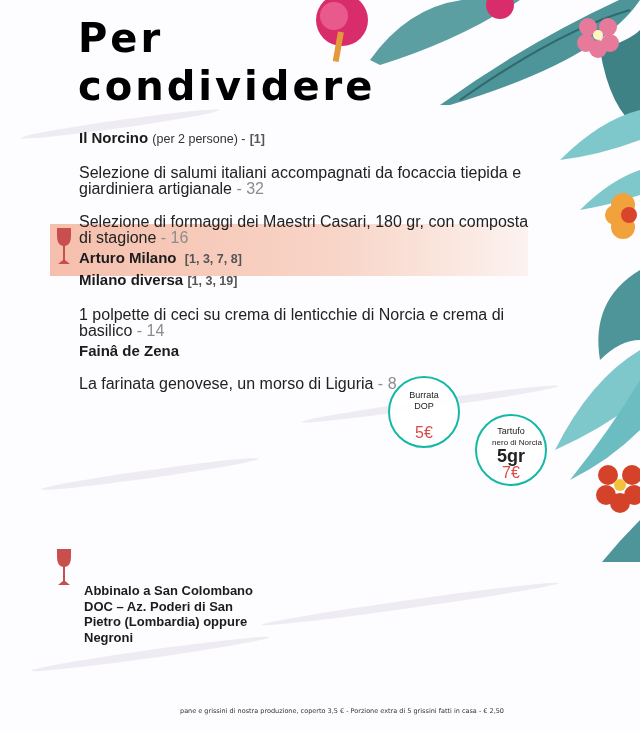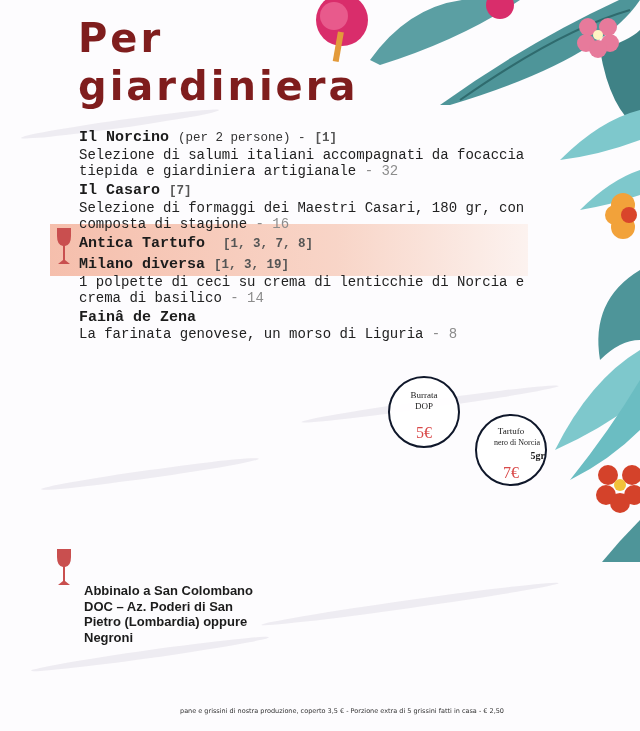--- a/index.html
+++ b/index.html
@@ -11,41 +11,41 @@
     color: #1c1c1c;
   }
   .paper-streak {
     position: absolute; height: 8px; border-radius: 50%;
     background: rgba(225,222,232,0.55); transform: rotate(-8deg);
   }
   .title {
     position: absolute; left: 78px; top: 14px;
     font-family: "DejaVu Sans", sans-serif;
     font-size: 40px; line-height: 48px; letter-spacing: 3px;
-    color: #7f1d1d; font-weight: bold;
+    color: #000000; font-weight: bold;
   }
   .menu { position: absolute; left: 79px; top: 129px; width: 450px; }
-  .item { position: relative; margin-bottom: 3px; font-family: Liberation Mono, monospace; }
+  .item { position: relative; margin-bottom: 3px; }
   .item .name { font-weight: bold; font-size: 15px; line-height: 17px; }
   .item .note { font-size: 12.5px; color: #333; font-weight: normal; }
   .item .allerg { font-size: 12.5px; color: #555; }
-  .item .desc { font-size: 14px; line-height: 16px; color: #222; }
+  .item .desc { font-size: 16px; line-height: 16px; color: #222; margin-top: 17px; }
   .item .price { color: #8c8c8c; }
   .highlight {
     position: absolute; left: 50px; top: 224px; width: 478px; height: 52px;
     background: linear-gradient(90deg, rgba(244,180,158,0.85) 0%, rgba(246,196,176,0.7) 60%, rgba(250,220,205,0.3) 100%);
   }
   .wine-icon { position: absolute; }
   .badge {
-    position: absolute; border: 2px solid #0f172a; border-radius: 50%;
+    position: absolute; border: 2px solid #14b8a6; border-radius: 50%;
     background: rgba(255,255,255,0.95);
-    text-align: center; font-family: Liberation Serif, serif; color: #222;
+    text-align: center; font-family: Liberation Sans, sans-serif; color: #222;
   }
   .badge .lbl { font-size: 9px; line-height: 11px; }
-  .badge .qty { font-size: 10px; font-weight: bold; line-height: 16px; text-align: right; }
+  .badge .qty { font-size: 18px; font-weight: bold; line-height: 16px; }
   .badge .prc { font-size: 16px; color: #d94a4a; line-height: 18px; }
   .pairing {
     position: absolute; left: 84px; top: 543px; width: 180px;
     font-weight: bold; font-size: 13px; line-height: 15.5px; color: #1c1c1c; margin-top: 40px;
   }
   .footer {
     position: absolute; left: 0; right: 0; top: 707px; text-align: center;
     font-family: "DejaVu Sans", sans-serif; font-size: 6.5px; color: #333;
     padding-left: 44px;
   }
@@ -101,39 +101,38 @@
     <circle cx="-14" cy="10" r="10" fill="#d4422a"></circle>
     <circle cx="14" cy="10" r="10" fill="#d4422a"></circle>
     <circle cx="0" cy="18" r="10" fill="#d4422a"></circle>
     <circle cx="0" cy="0" r="6" fill="#f2c23a"></circle>
   </g>
   <path d="M100 420 Q80 440 62 462 L100 462 Z" fill="#4e9599"></path>
 </svg>
 
 <div class="title">
   <div>Per</div>
-  <div>giardiniera</div>
+  <div>condividere</div>
 </div>
 
 <div class="highlight"></div>
 <svg class="wine-icon" style="left:56px;top:228px;" width="16" height="40" viewBox="0 0 16 40">
   <path d="M1 0 H15 L15 8 Q15 17 9 18 L9 32 L14 36 L2 36 L7 32 L7 18 Q1 17 1 8 Z" fill="#c94f4f"></path>
 </svg>
 
 <div class="menu">
   <div class="item">
     <div class="name"><span>Il Norcino</span> <span class="note">(per 2 persone) -</span> <span class="allerg">[1]</span></div>
     <div class="desc"><span>Selezione di salumi italiani accompagnati da focaccia tiepida e giardiniera artigianale</span> <span class="price">- 32</span></div>
   </div>
   <div class="item">
-    <div class="name"><span>Il Casaro</span> <span class="allerg">[7]</span></div>
     <div class="desc"><span>Selezione di formaggi dei Maestri Casari, 180 gr, con composta di stagione</span> <span class="price"> - 16</span></div>
   </div>
   <div class="item">
-    <div class="name"><span>Antica Tartufo</span>&nbsp; <span class="allerg">[1, 3, 7, 8]</span></div>
+    <div class="name"><span>Arturo Milano</span>&nbsp; <span class="allerg">[1, 3, 7, 8]</span></div>
   </div>
   <div class="item">
     <div class="name"><span>Milano diversa</span> <span class="allerg">[1, 3, 19]</span></div>
     <div class="desc"><span>1 polpette di ceci su crema di lenticchie di Norcia e crema di basilico</span> <span class="price">- 14</span></div>
   </div>
   <div class="item">
     <div class="name"><span>Fainâ de Zena</span></div>
     <div class="desc"><span>La farinata genovese, un morso di Liguria </span> <span class="price"> - 8</span></div>
   </div>
 </div>

